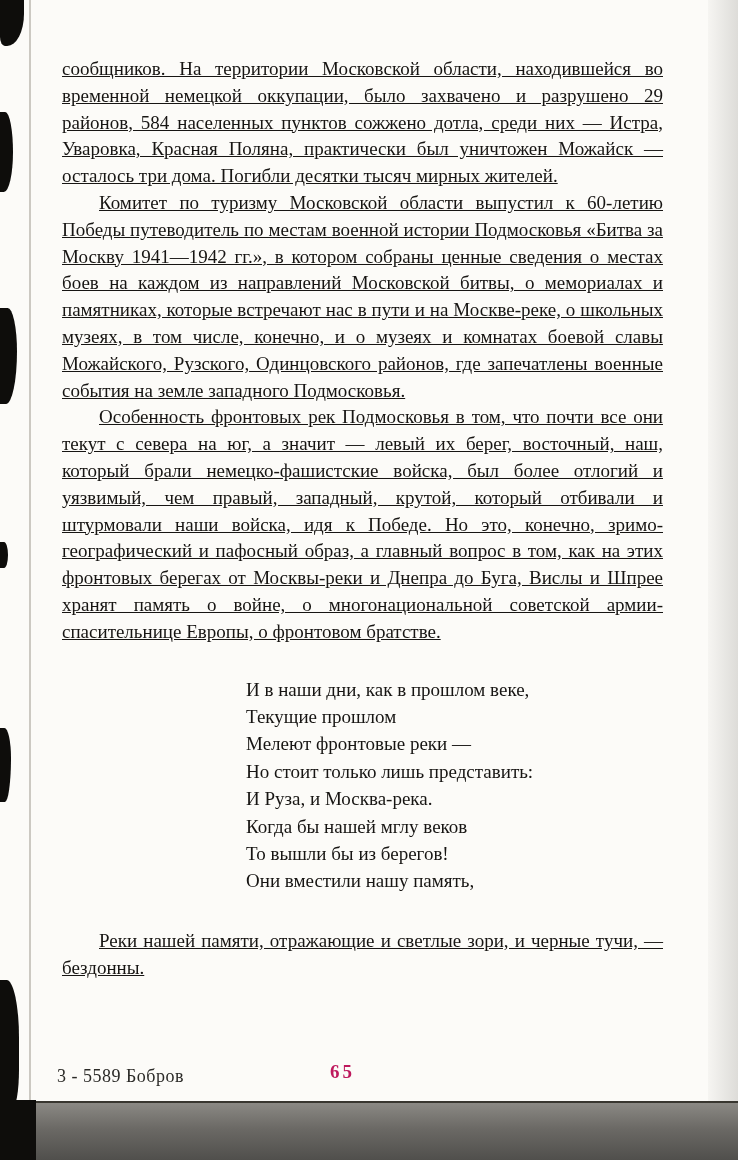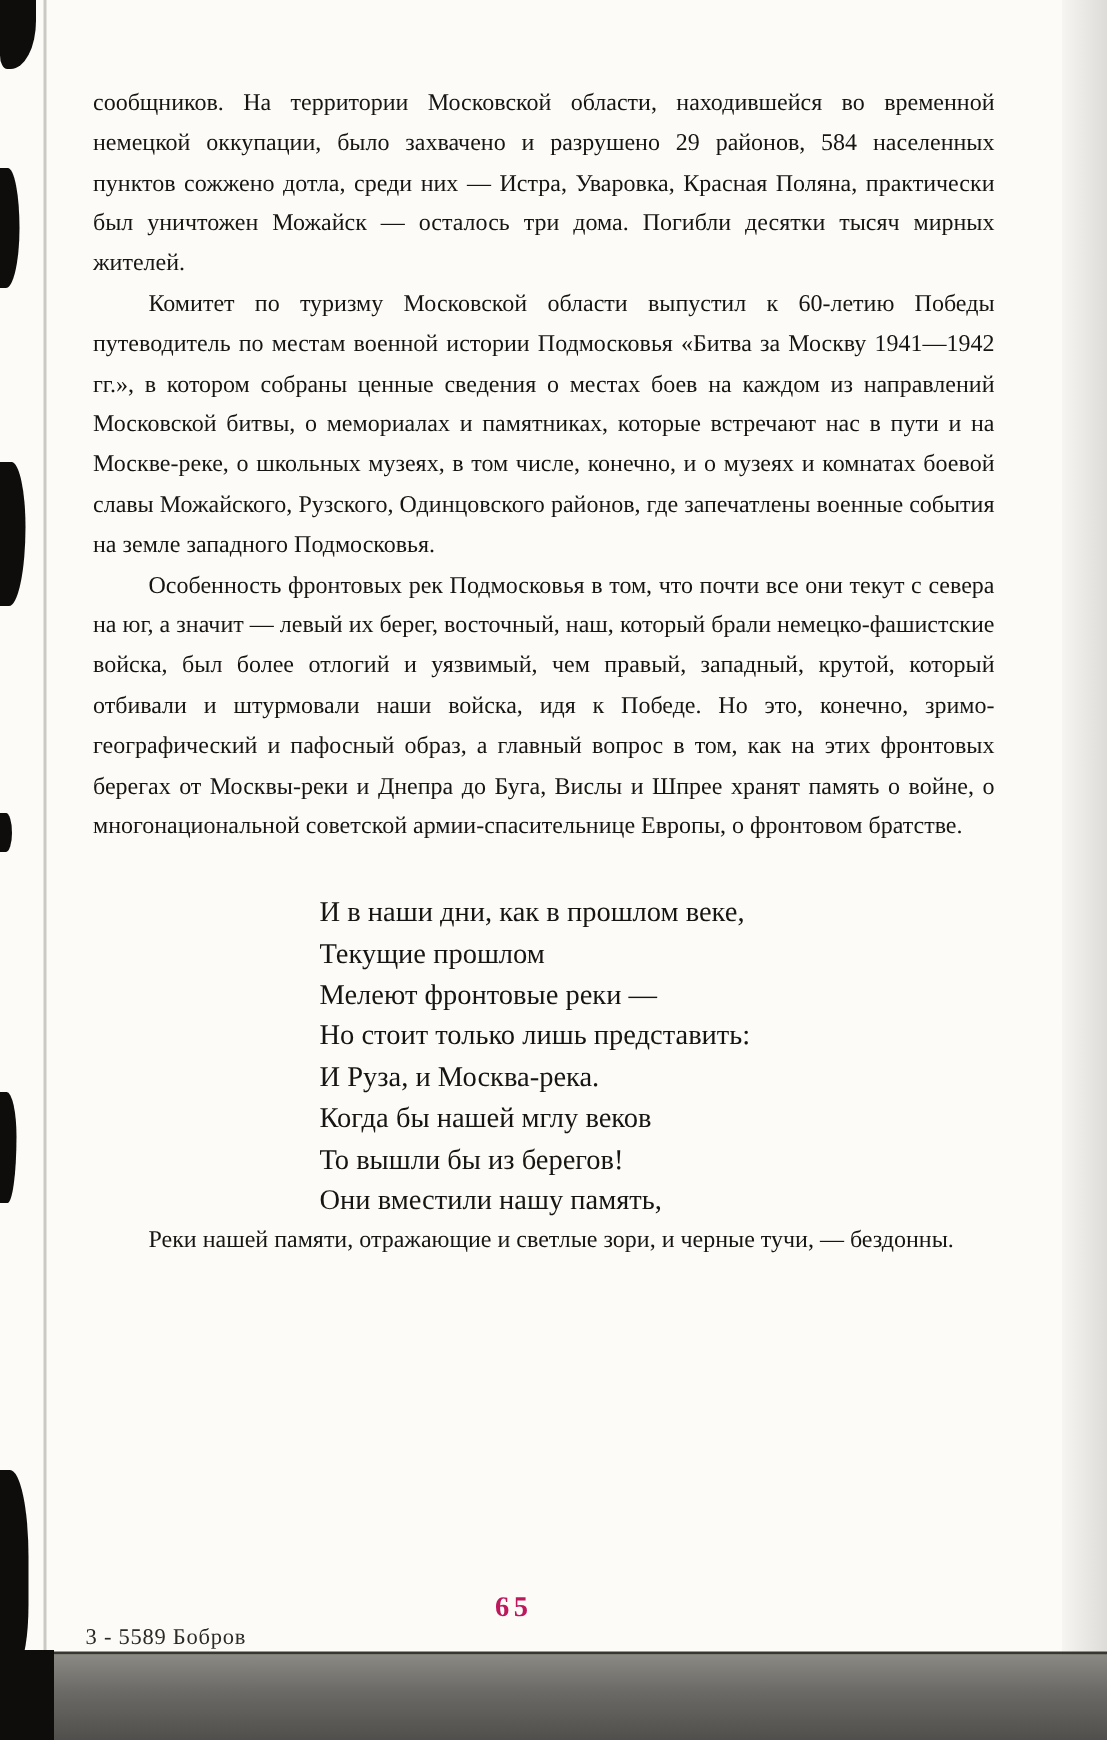--- a/index.html
+++ b/index.html
@@ -15,40 +15,40 @@
     background: #fcfbf8;
     overflow: hidden;
   }
   .text-block {
     position: absolute;
     left: 62px; top: 56px;
     width: 601px;
     color: #171513;
   }
   .para {
-    font-size: 16px;
+    font-size: 19px;
     line-height: 26.8px;
     text-align: justify;
     margin: 0;
+    text-decoration: underline;
   }
   .para.indented { text-indent: 37px; }
   .poem {
     margin: 30px 0 0 151px;
     font-size: 19px;
     line-height: 27.4px;
   }
-  .poem-line { white-space: nowrap; }
-  .closing { }
+  .poem-line { white-space: nowrap; margin-left: 33px; }
+  .closing { margin-top: 33px; }
   .imprint {
     position: absolute;
     left: 57px; top: 1066px;
-    font-size: 15px;
+    font-size: 18px;
     color: #2b2a27;
     letter-spacing: 0.5px;
-    margin-top: 18px;
   }
   .pagenum {
     position: absolute;
     left: 330px; top: 1061px;
     font-size: 19px;
     font-weight: bold;
     letter-spacing: 3px;
     color: #be185d;
   }
   

